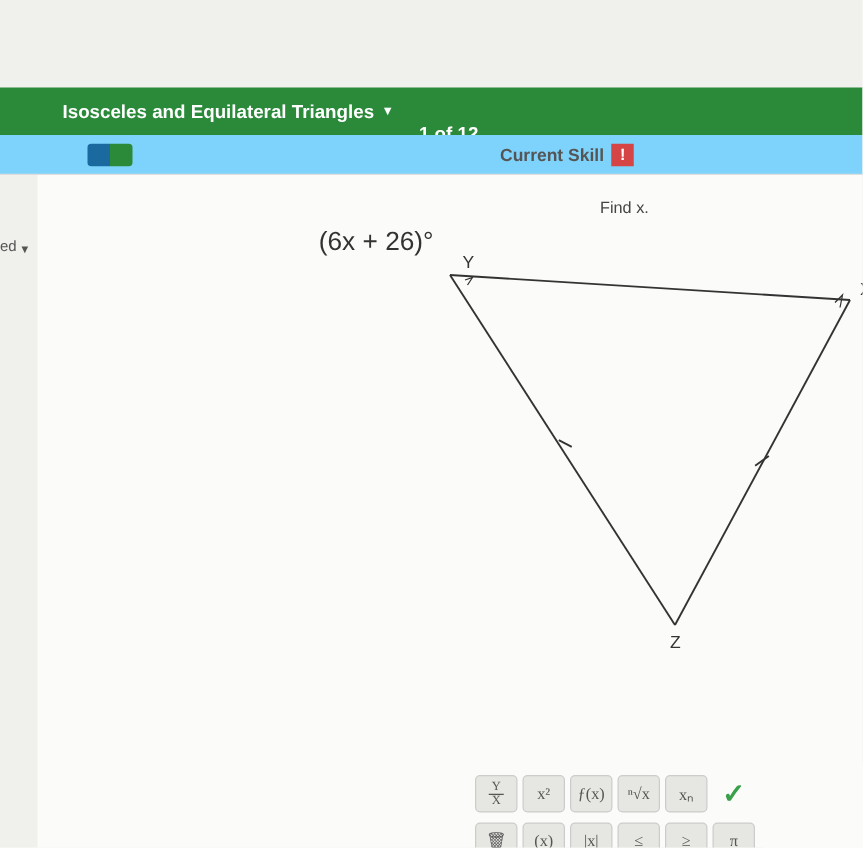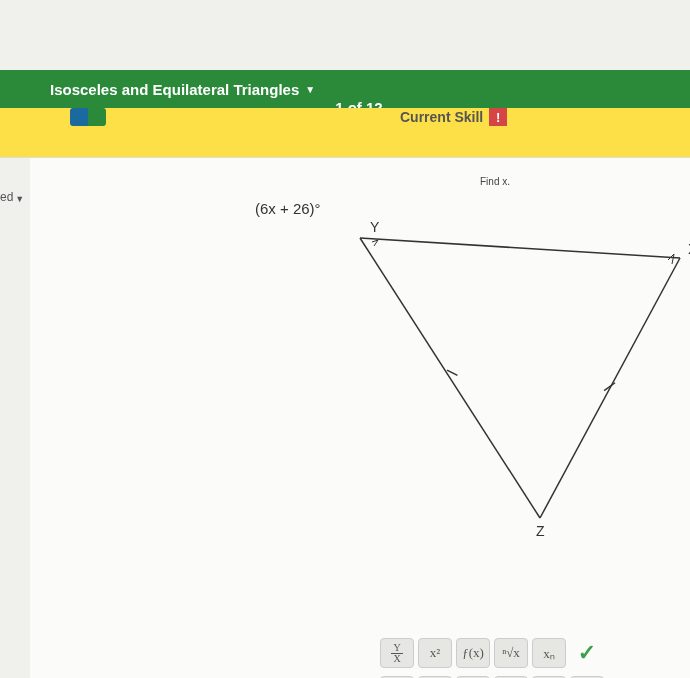--- a/index.html
+++ b/index.html
@@ -19,24 +19,24 @@
       display: flex;
       align-items: center;
       padding-left: 50px;
       font-weight: bold;
       font-size: 15px;
       gap: 6px;
     }
     .chev-down-icon { font-size: 10px; }
     .green-bar .counter { margin-left: 14px; font-weight: bold; margin-top: 36px; }
     .toggle-row {
-      height: 50px;
-      display: flex;
-      align-items: flex-start;
-      background: #fde047;
+      height: 32px;
+      display: flex;
+      align-items: center;
+      background: #7dd3fc;
       border-bottom: 1px solid #ddd;
       position: relative;
     }
     .toggle {
       width: 36px; height: 18px;
       background: linear-gradient(90deg,#1a6aa0 50%,#2a8a3a 50%);
       border-radius: 3px;
       margin-left: 70px;
       position: relative;
     }
@@ -71,27 +71,27 @@
     }
     .content {
       position: relative;
       background: #fbfbf9;
       margin-left: 30px;
       height: 540px;
     }
     .findx {
       position: absolute;
       left: 450px; top: 18px;
-      font-size: 10px;
+      font-size: 13px;
       color: #444;
     }
     .ylabel-expr {
       position: absolute;
       left: 225px; top: 42px;
-      font-size: 15px;
+      font-size: 21px;
       color: #333;
     }
     .triangle-svg {
       position: absolute;
       left: 270px; top: 60px;
     }
     .answer-box {
       position: absolute;
       left: 360px; top: 400px;
       width: 220px; height: 68px;

